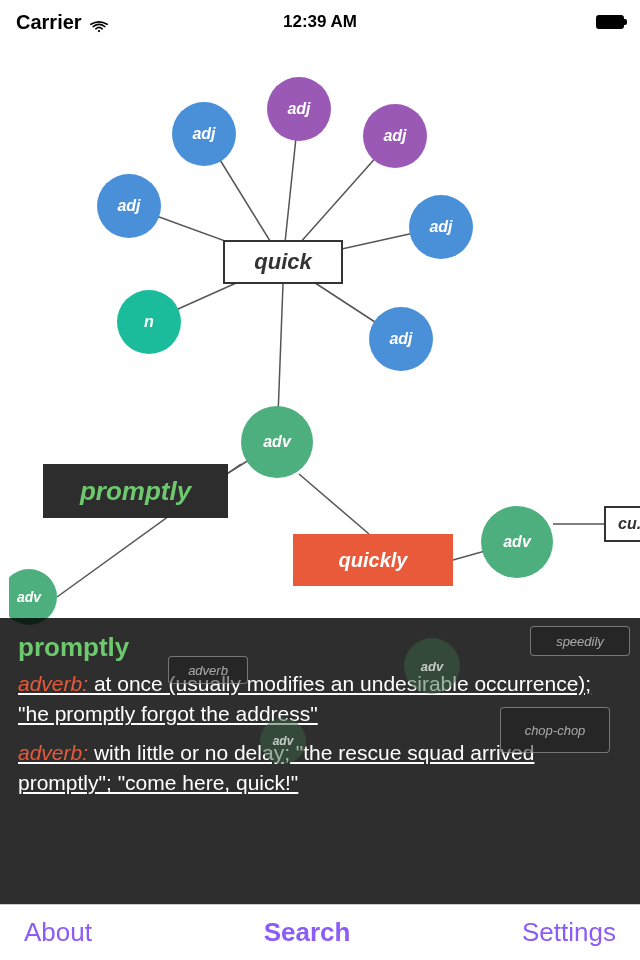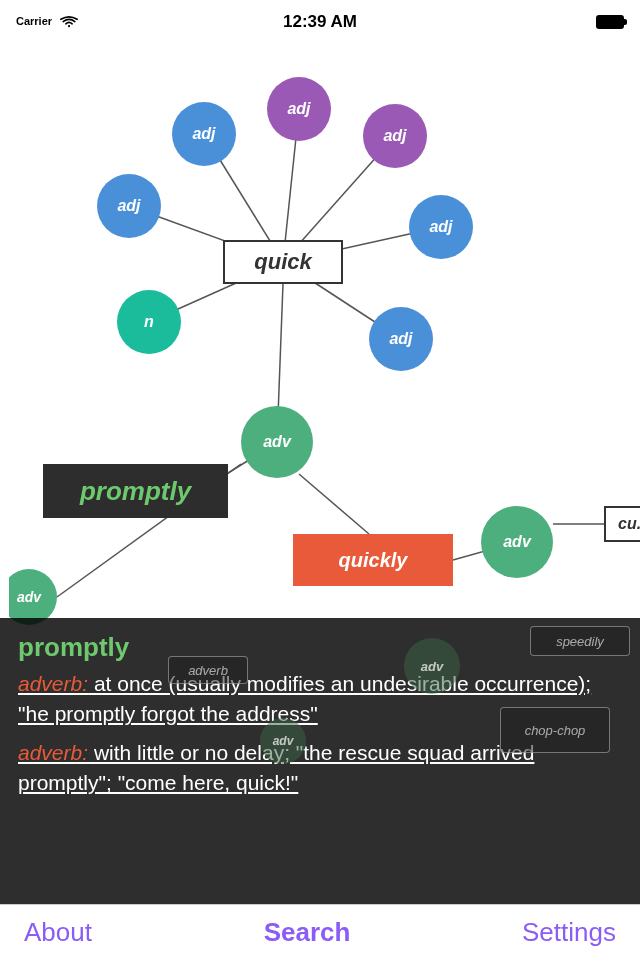--- a/index.html
+++ b/index.html
@@ -20,23 +20,23 @@
       background: #fff;
       display: flex;
       align-items: center;
       justify-content: space-between;
       padding: 0 16px;
       position: relative;
       z-index: 10;
     }
     .status-left {
       display: flex;
-      align-items: flex-start;
+      align-items: flex-end;
       gap: 8px;
-      font-size: 11px;
+      font-size: 20px;
       font-weight: 600;
     }
     .wifi-icon {
       display: inline-block;
       width: 18px;
       height: 14px;
     }
     .status-time {
       font-size: 17px;
       font-weight: 600;

